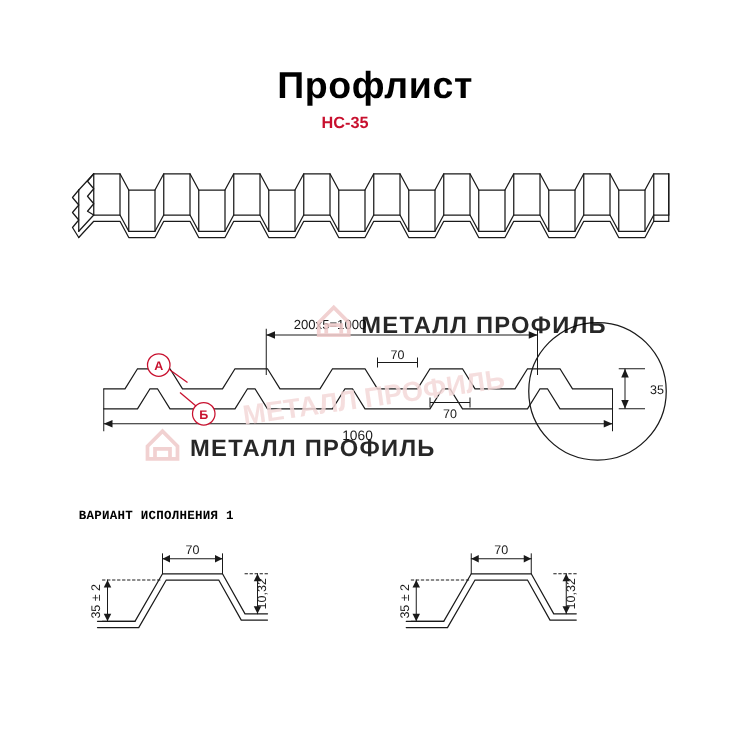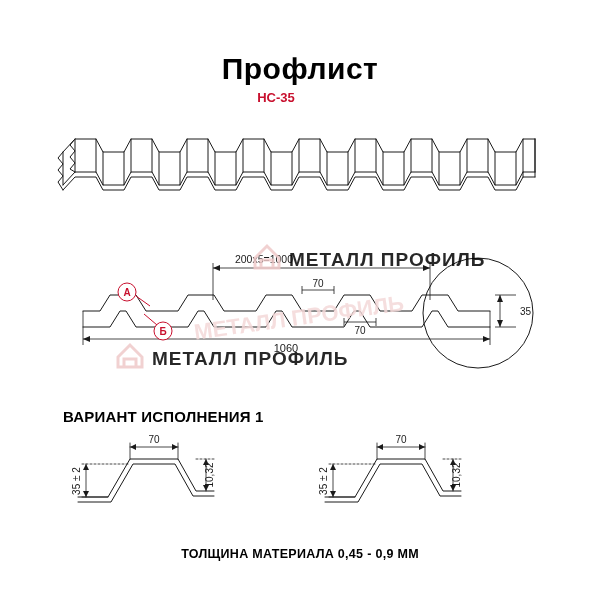--- a/index.html
+++ b/index.html
@@ -40,23 +40,24 @@
     font-weight: bold;
     color: #c8102e;
   }
   .svg-layer {
     position: absolute;
     top: 0;
     left: 0;
   }
   .variant-label {
     position: absolute;
-    font-size: 15px;
+    font-size: 10px;
     font-weight: bold;
     letter-spacing: 0.2px;
+    font-family: Liberation Mono, monospace;
   }
   .variant1-label { top: 408px; left: 63px; }
   .variant2-label { top: 408px; left: 310px; }
   .variant2-label2 { top: 421px; left: 310px; }
   .footer {
     position: absolute;
     top: 547px;
     left: 0;
     width: 600px;
     text-align: center;
@@ -247,14 +248,13 @@
         </g>
         <text x="34" y="20" class="wm-text">МЕТАЛЛ ПРОФИЛЬ</text>
       </g>
 
       <text x="300" y="325" text-anchor="middle" font-family="Liberation Sans, sans-serif" font-size="22" font-weight="bold" fill="#f4d9d9" transform="rotate(-8 300 325)">МЕТАЛЛ ПРОФИЛЬ</text>
     </g>
   </svg>
 
   <div class="variant-label variant1-label">ВАРИАНТ ИСПОЛНЕНИЯ 1</div>
 
-  <div class="footer">ТОЛЩИНА МАТЕРИАЛА 0,45 - 0,9 ММ</div>
 </div>
 
 </body></html>

